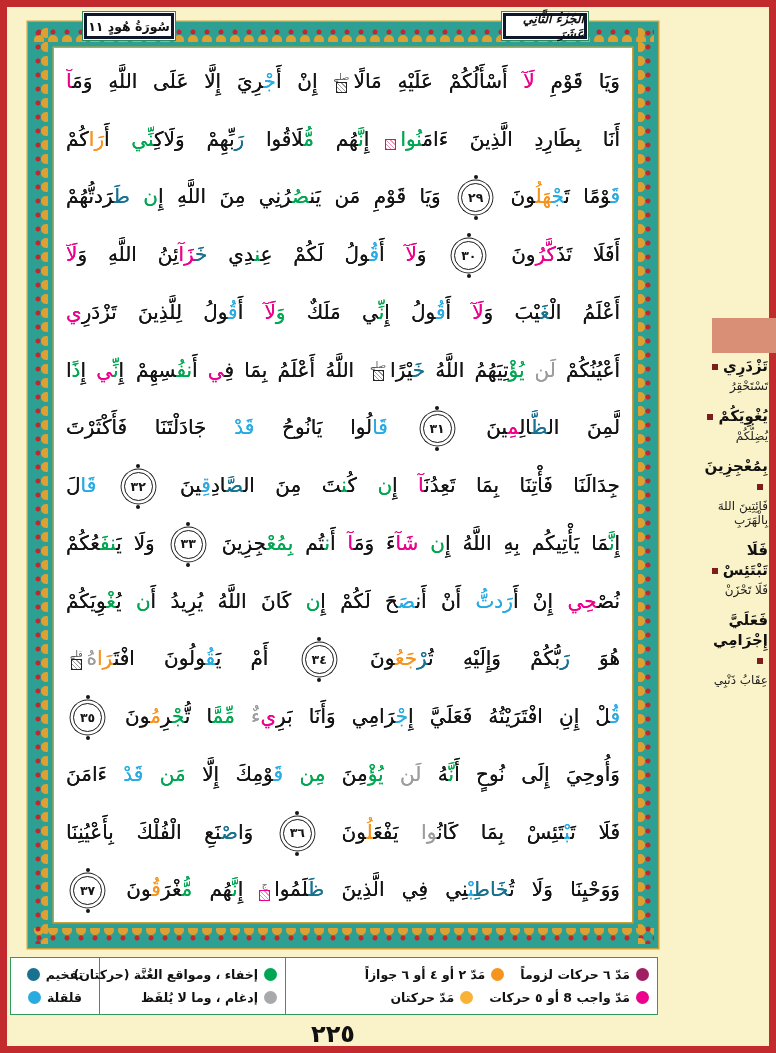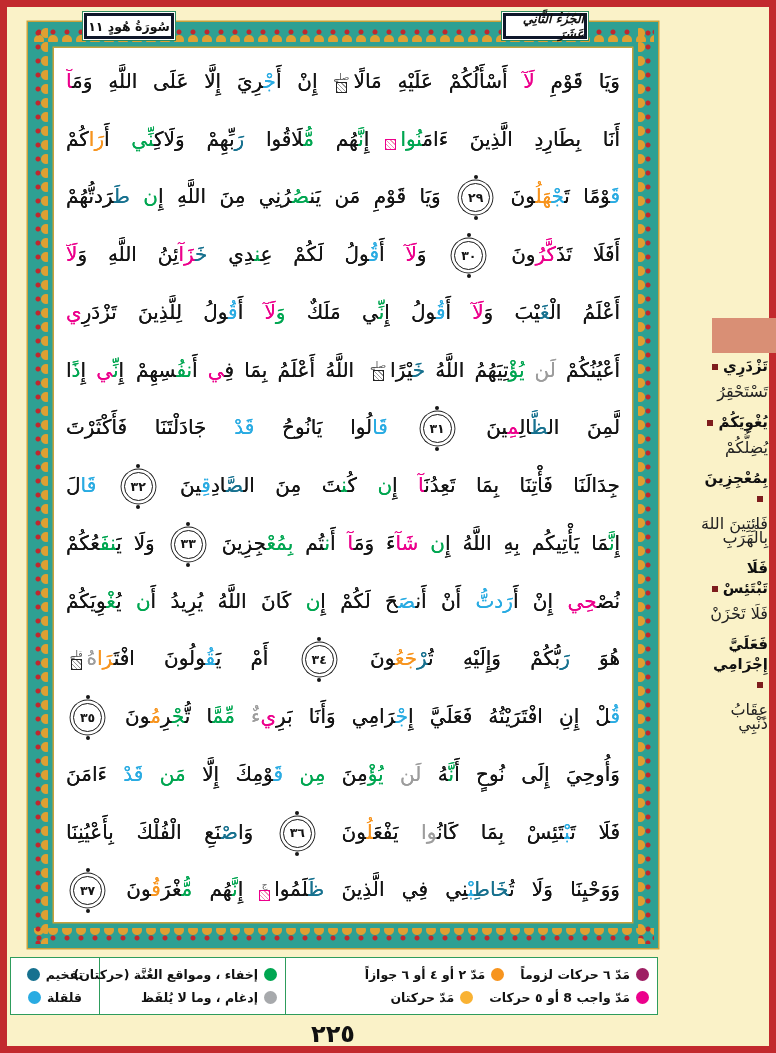--- a/index.html
+++ b/index.html
@@ -65,21 +65,21 @@
         background:repeating-linear-gradient(45deg,#F48FB8 0 1px,transparent 1px 3px);}
 
   
   .bookmark{position:absolute;left:712px;top:318px;width:64px;height:35px;background:#D98F75;}
   .sidebar{position:absolute;left:658px;top:356px;width:114px;direction:rtl;
            text-align:right;padding-right:4px;}
   .note{margin-bottom:13px;padding-left:40px;}
   .nword{font-size:15px;font-weight:bold;color:#111;line-height:20px;}
   .bullet{display:inline-block;width:6px;height:6px;background:var(--bullet);
           margin:0 5px;vertical-align:middle;}
-  .ngloss{font-size:16px;color:#222;margin-top:9px;line-height:14px;}
+  .ngloss{font-size:12px;color:#222;margin-top:3px;line-height:14px;}
 
   
   .legend{position:absolute;left:10px;top:957px;width:648px;height:58px;background:#fff;
           border:1.5px solid var(--lgreen);display:flex;direction:rtl;}
   .lcell{display:flex;flex-direction:column;justify-content:space-evenly;
          padding:2px 8px;border-left:1.5px solid var(--lgreen);}
   .lcell:last-child{border-left:none;}
   .lcell.c1{width:372px;} .lcell.c2{width:186px;} .lcell.c3{flex:1;align-items:center;}
   .lrow{display:flex;align-items:center;gap:16px;}
   .litem{display:flex;align-items:center;gap:6px;font-size:12.5px;font-weight:bold;color:#111;white-space:nowrap;}

